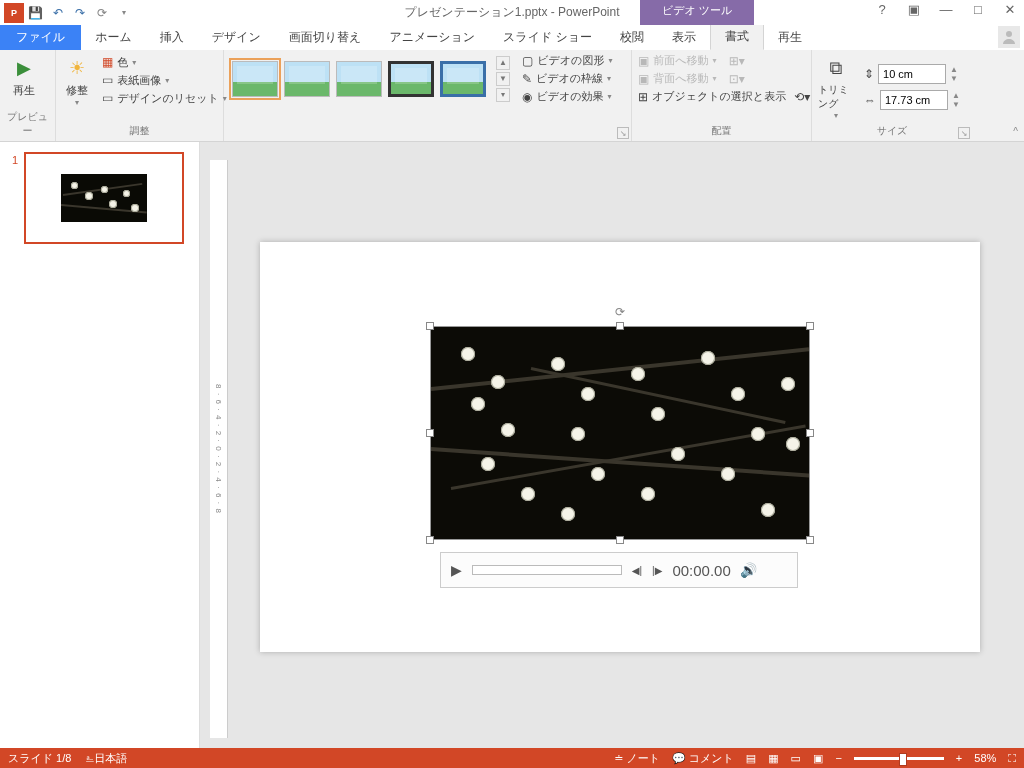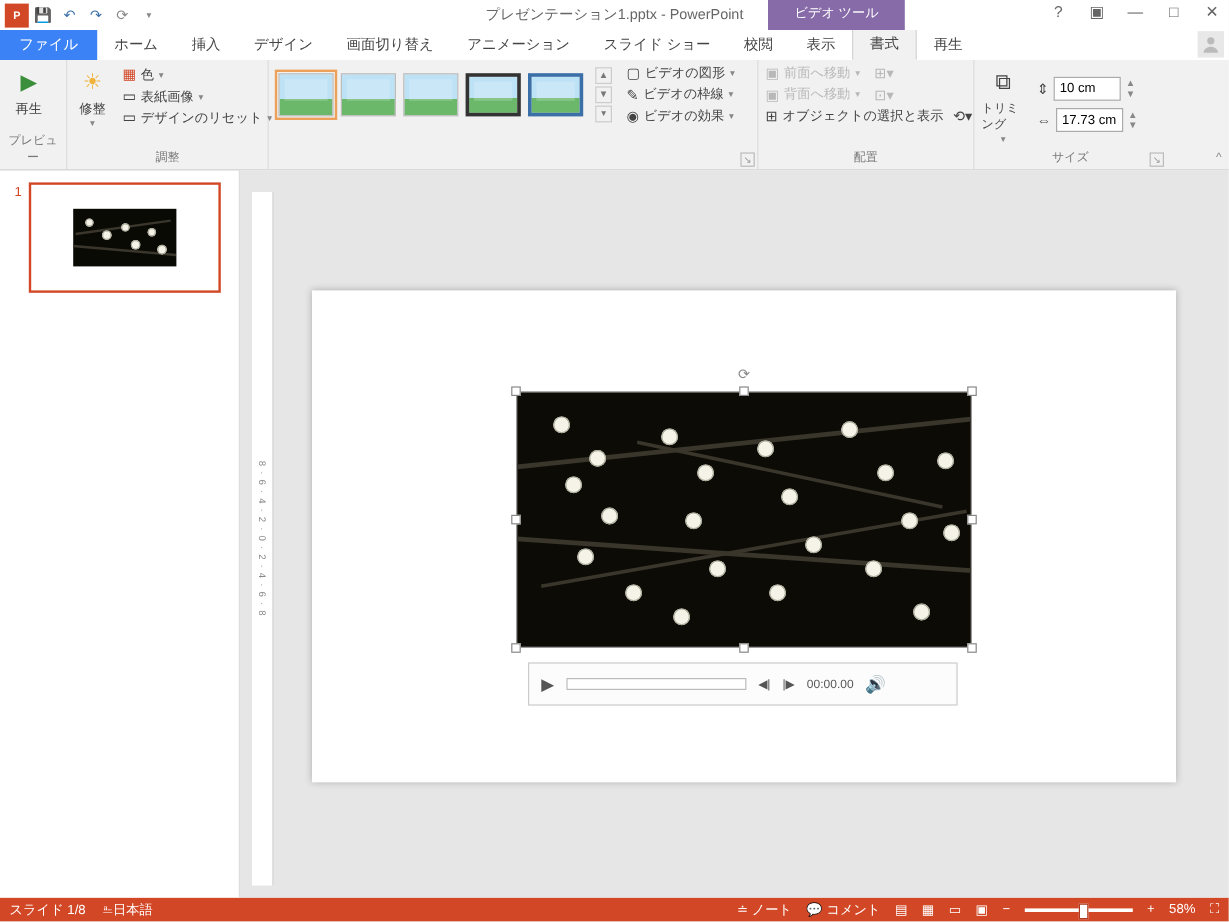--- a/index.html
+++ b/index.html
@@ -27,21 +27,21 @@
 .disabled { color: #b8b8b8; }
 .thumbs { display: flex; gap: 6px; padding: 4px 2px; }
 .thumb { width: 46px; height: 36px; border: 1px solid #bbb; background: linear-gradient(#bde1f5 60%, #6bb86b 60%); position: relative; }
 .thumb.sel { outline: 2px solid #eba15a; outline-offset: 1px; }
 .thumb.dark { border: 3px solid #333; }
 .thumb.blue { border: 3px solid #3a6fa8; }
 .thumb::after { content:''; position:absolute; inset:4px 4px auto 4px; height:55%; background: rgba(255,255,255,.2); }
 .arrvert { display:flex; flex-direction:column; gap:2px; margin-left:4px; }
 .arrvert span { width:14px; height:14px; border:1px solid #ccc; display:flex; align-items:center; justify-content:center; font-size:8px; color:#777; }
 .sizebox { display:flex; align-items:center; gap:4px; }
-.sizebox input { width: 56px; height: 20px; font-size: 11px; padding: 0 4px; border: 1px solid #aaa; }
+.sizebox input { width: 68px; height: 20px; font-size: 11px; padding: 0 4px; border: 1px solid #aaa; }
 .workspace { display: flex; height: 606px; }
 .slidepanel { width: 200px; background: #fff; border-right: 1px solid #ddd; padding: 10px 8px; }
 .slidethumb { border: 2px solid #d24726; width: 160px; height: 92px; margin-left: 16px; background:#fff; display:flex; align-items:center; justify-content:center; position: relative; }
 .slidenum { position:absolute; left:-14px; top:0; color:#d24726; font-size:11px; }
 .mini-vid { width: 86px; height: 48px; background:#0a0a05; position: relative; overflow: hidden; }
 .editor { flex: 1; background: #e6e6e6; position: relative; }
 .ruler-h { position:absolute; top:0; left:30px; right:10px; height:18px; background:#fff; border-bottom:1px solid #ccc; font-size:8px; color:#888; display:flex; align-items:center; justify-content:center; letter-spacing:1px; overflow:hidden; }
 .ruler-v { position:absolute; top:18px; left:10px; width:18px; bottom:10px; background:#fff; border-right:1px solid #ccc; font-size:8px; color:#888; writing-mode: vertical-rl; display:flex; align-items:center; justify-content:center; letter-spacing:1px; overflow:hidden; }
 .canvas { position:absolute; top:100px; left:60px; width:720px; height:410px; background:#fff; box-shadow: 0 0 6px rgba(0,0,0,.25); }
 .video-obj { position:absolute; top:84px; left:170px; width:380px; height:214px; border:1px solid #999; }
@@ -291,21 +291,21 @@
           <div class="handle mr"></div>
         <div class="handle bl"></div>
           <div class="handle bm"></div>
           <div class="handle br"></div>
       </div>
       <div class="player">
         <span class="pbtn">▶</span>
         <div class="track"></div>
         <span class="pbtn" style="font-size:10px">◀|</span>
         <span class="pbtn" style="font-size:10px">|▶</span>
-        <span style="font-size:10px;color:#555">00:00.00</span>
+        <span style="font-size:15px;color:#555">00:00.00</span>
         <span class="pbtn">🔊</span>
       </div>
     </div>
   </div>
 </div>
 
 <div class="statusbar">
   <span>スライド 1/8</span>
   <span style="margin-left:14px">⎁</span>
   <span style="">日本語</span>

